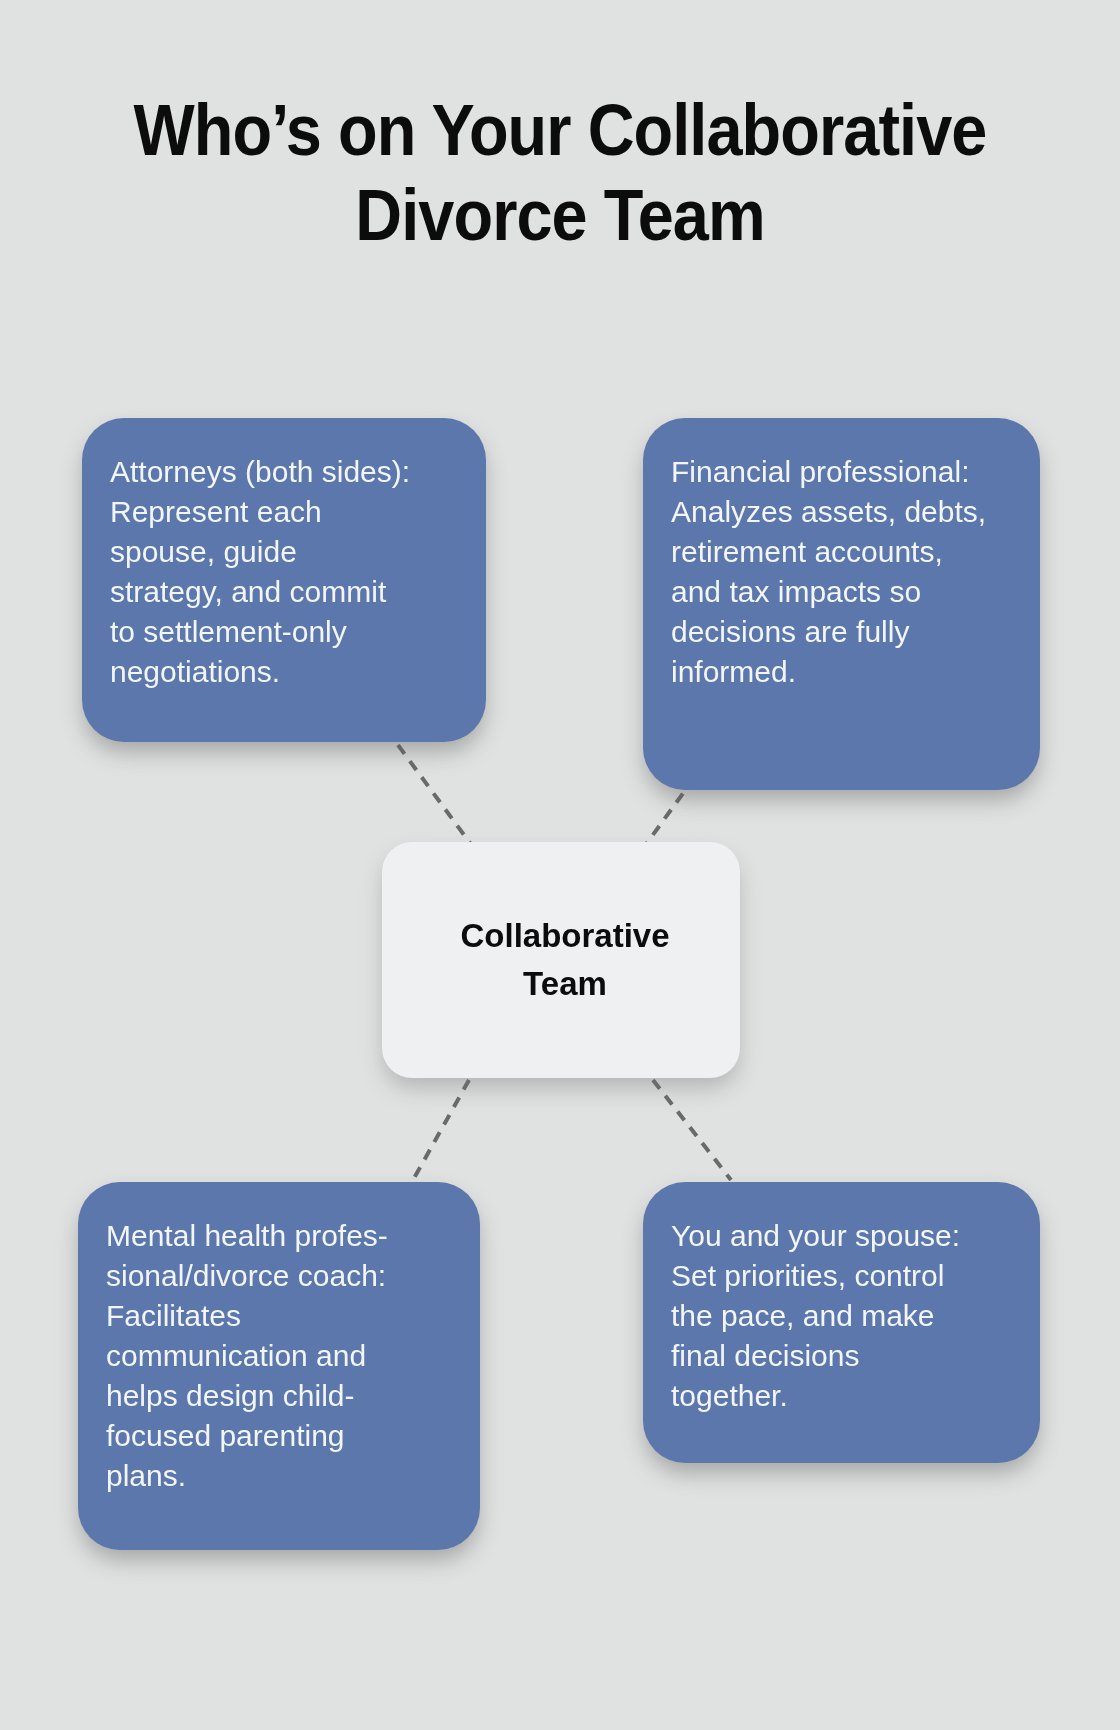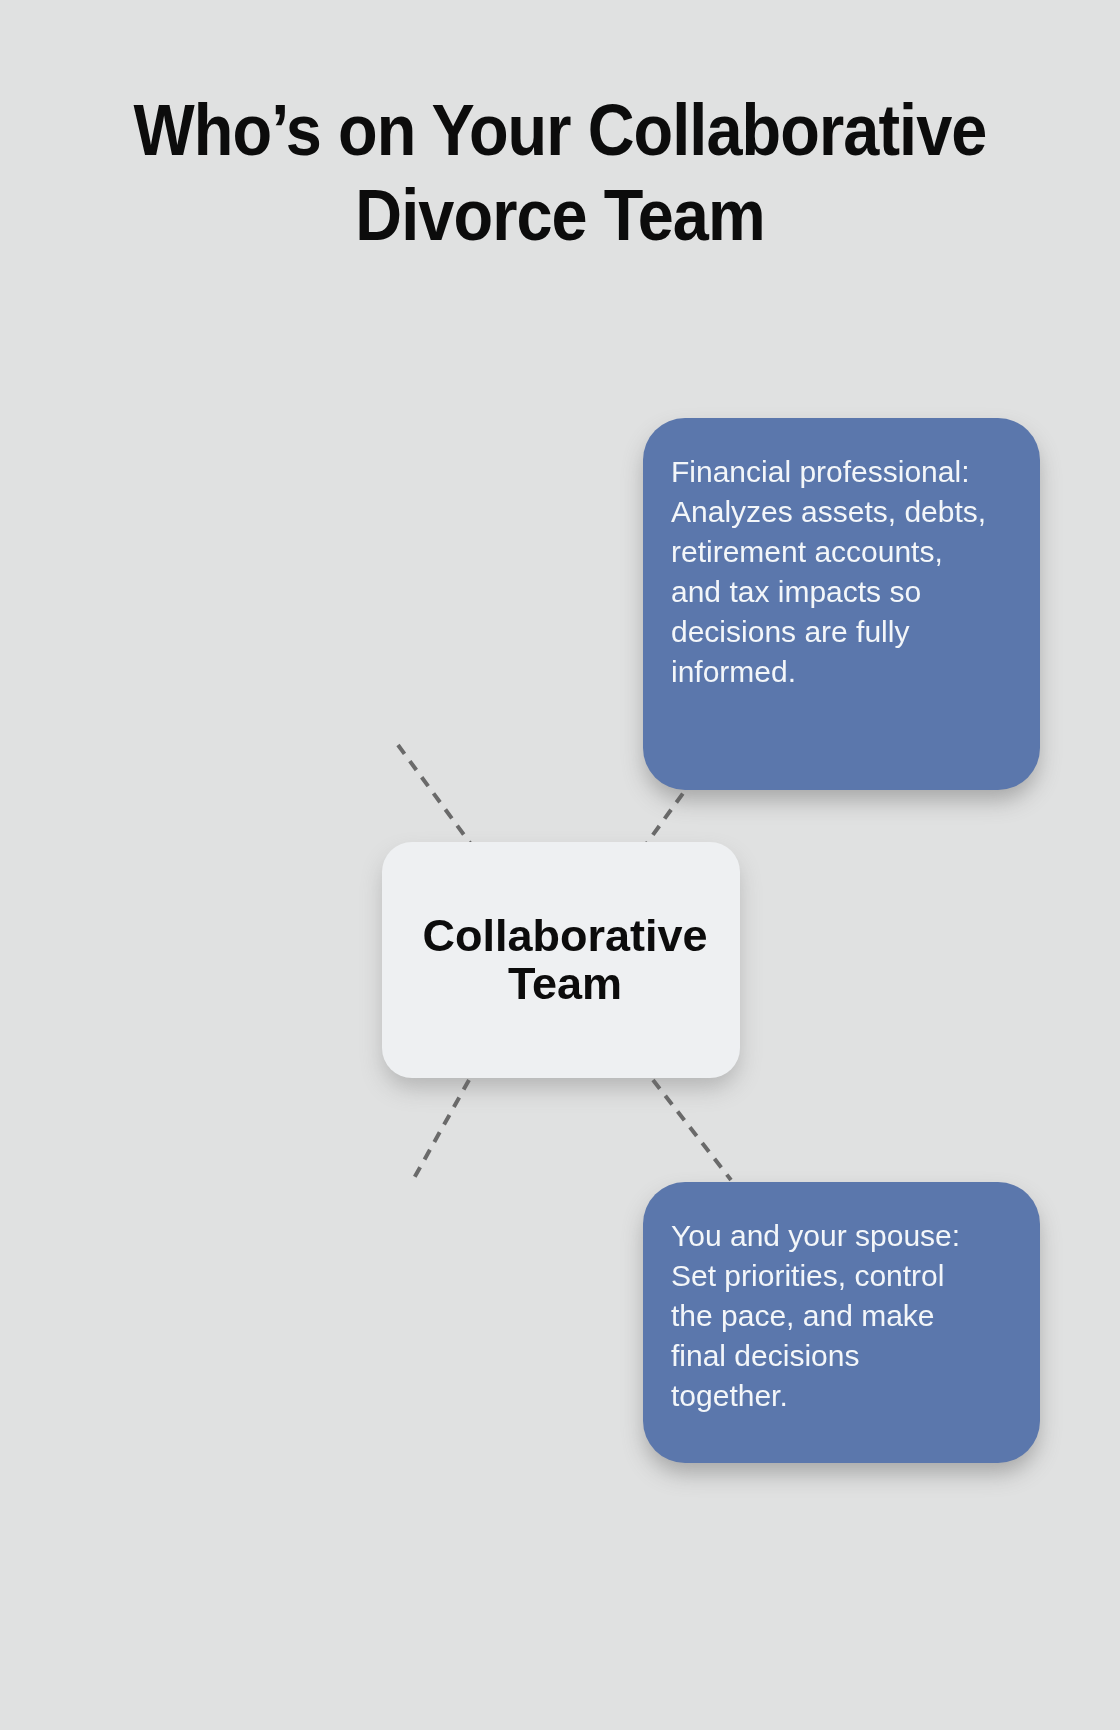--- a/index.html
+++ b/index.html
@@ -67,21 +67,21 @@
     top: 842px;
     width: 358px;
     height: 236px;
     background: var(--center-fill, #eef0f2);
     color: var(--center-text, #0c0c0c);
     border-radius: 30px;
     display: flex;
     align-items: center;
     justify-content: center;
     text-align: center;
-    font-size: 45px;
+    font-size: 33px;
     line-height: 48px;
     font-weight: 700;
     white-space: pre-line;
     box-shadow: 0 12px 22px -2px rgba(110, 110, 110, 0.38);
     padding-left: 8px;
   }
 </style>
 </head>
 <body>
 
@@ -90,28 +90,41 @@
   <h1 class="title">Who’s on Your Collaborative
 Divorce Team</h1>
 
   <svg class="connectors" viewBox="0 0 1120 1730" xmlns="http://www.w3.org/2000/svg" fill="none">
     <line x1="398" y1="745" x2="470" y2="843" stroke="currentColor" stroke-width="4" stroke-dasharray="11 9"></line>
     <line x1="718" y1="745" x2="647" y2="843" stroke="currentColor" stroke-width="4" stroke-dasharray="11 9"></line>
     <line x1="469" y1="1080" x2="413" y2="1180" stroke="currentColor" stroke-width="4" stroke-dasharray="11 9"></line>
     <line x1="653" y1="1080" x2="731" y2="1180" stroke="currentColor" stroke-width="4" stroke-dasharray="11 9"></line>
   </svg>
 
+  <section class="node node-top-left">Attorneys (both sides):
+Represent each
+spouse, guide
+strategy, and commit
+to settlement-only
+negotiations.</section>
 
   <section class="node node-top-right">Financial professional:
 Analyzes assets, debts,
 retirement accounts,
 and tax impacts so
 decisions are fully
 informed.</section>
 
+  <section class="node node-bottom-left">Mental health profes-
+sional/divorce coach:
+Facilitates
+communication and
+helps design child-
+focused parenting
+plans.</section>
 
   <section class="node node-bottom-right">You and your spouse:
 Set priorities, control
 the pace, and make
 final decisions
 together.</section>
 
   <section class="node-center">Collaborative
 Team</section>
 

